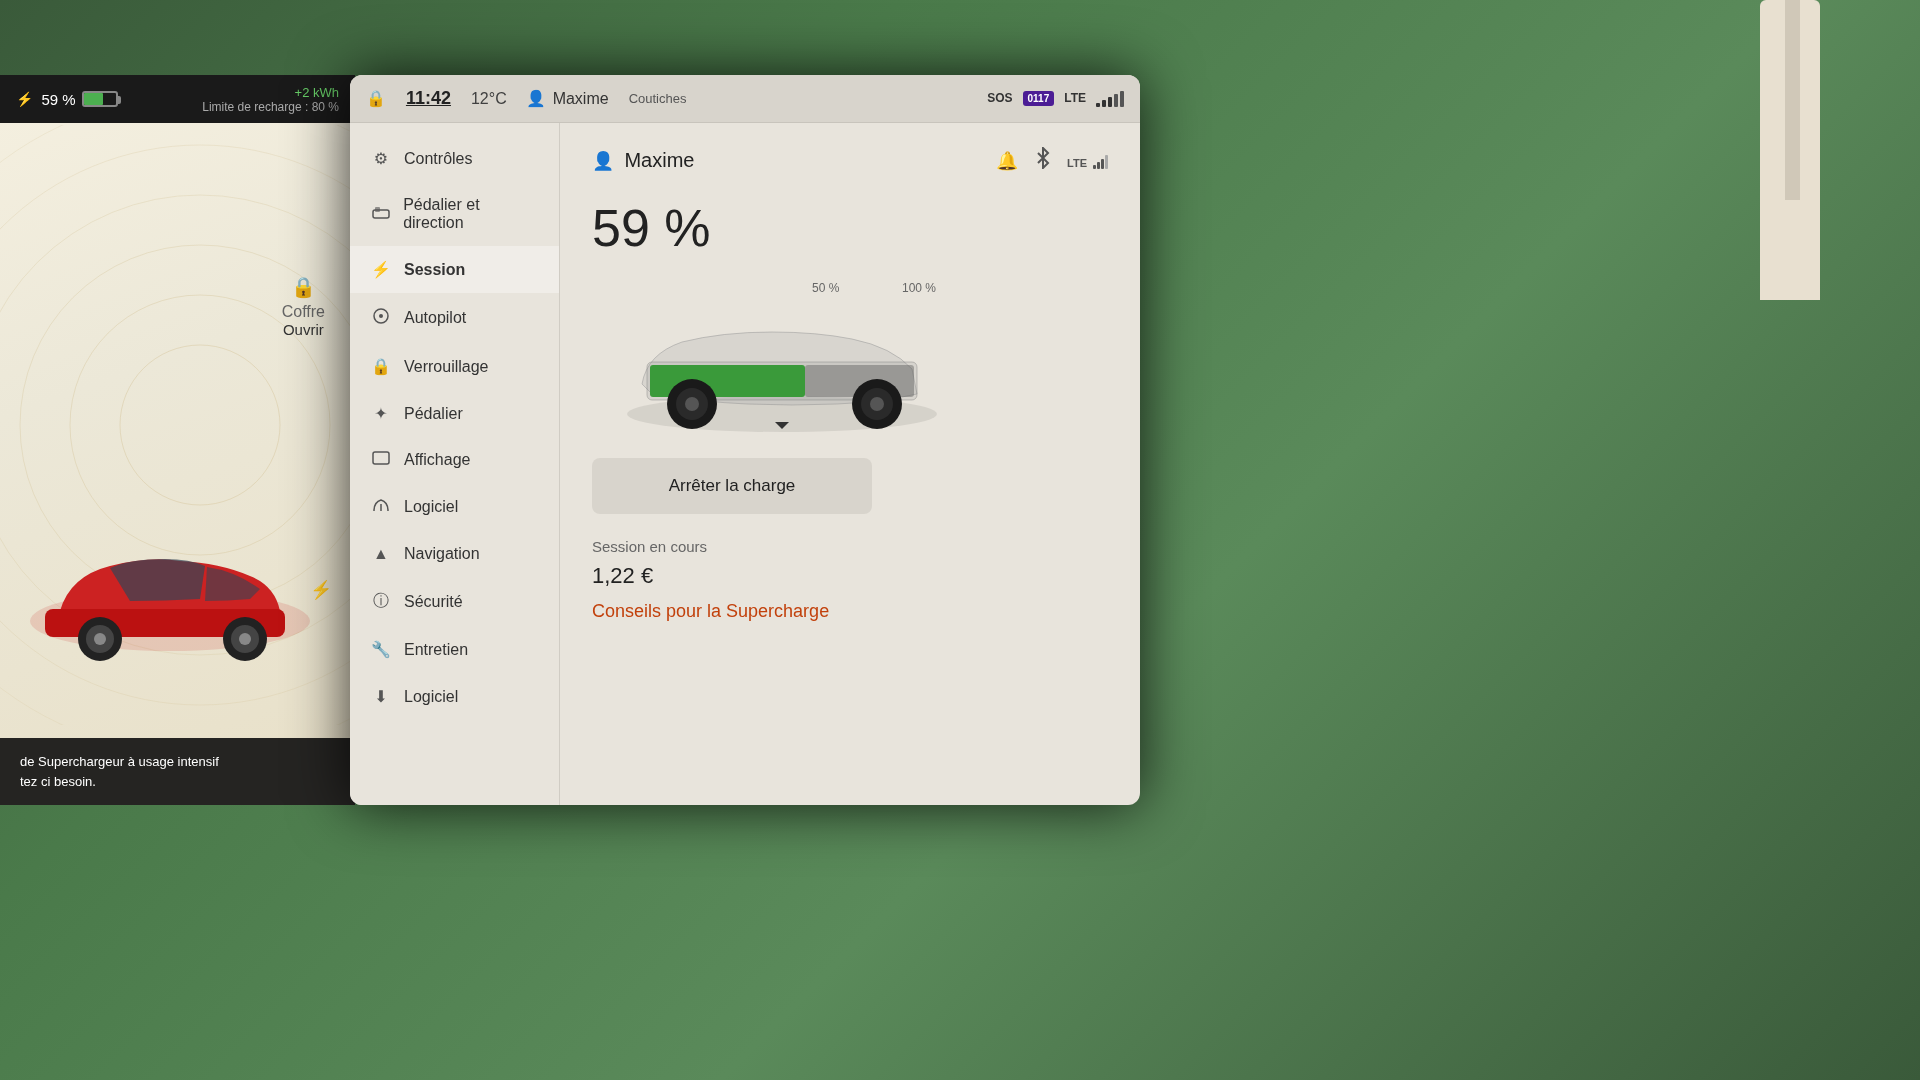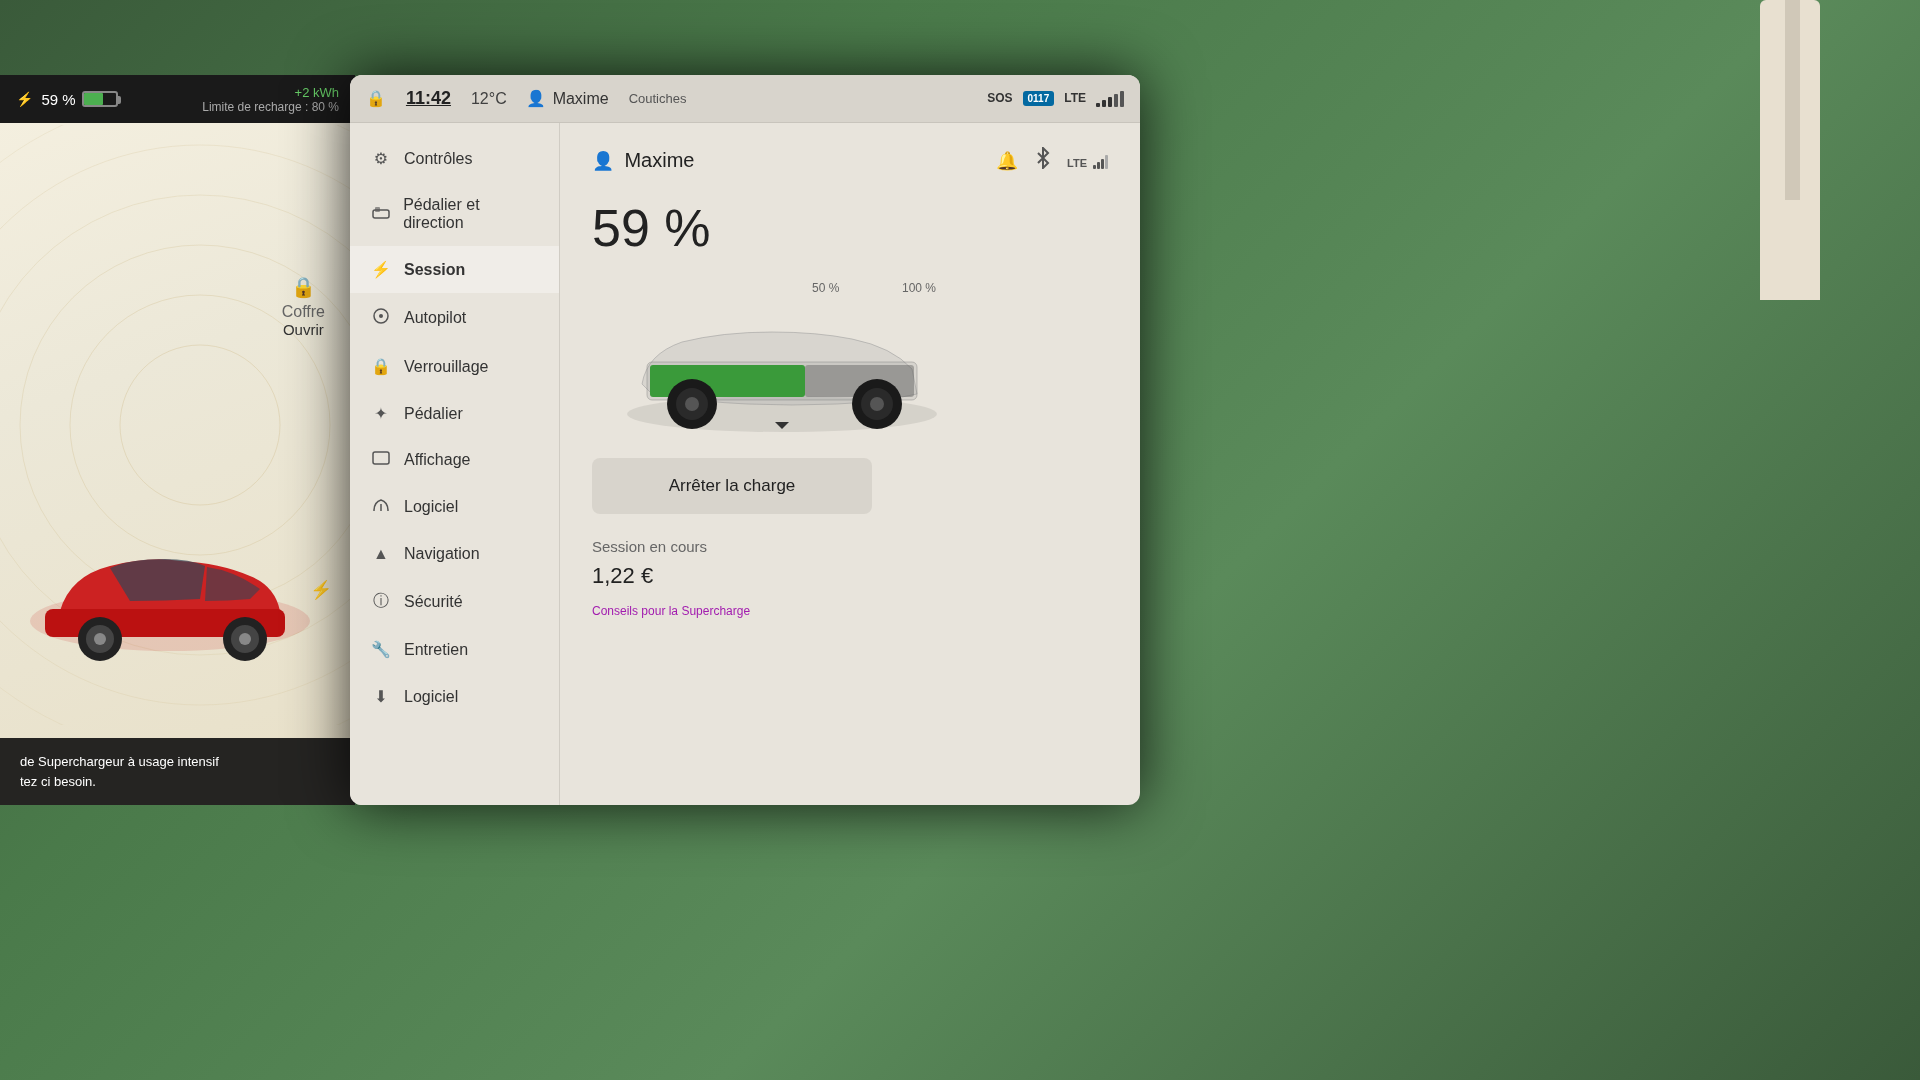--- a/index.html
+++ b/index.html
@@ -70,21 +70,21 @@
       color: #555;
     }
     .status-right {
       display: flex;
       align-items: flex-start;
       gap: 10px;
       font-size: 13px;
       color: #333;
     }
     .sos-badge {
-      background: #0369a1;
+      background: #4c1d95;
       color: white;
       font-size: 10px;
       font-weight: bold;
       padding: 2px 5px;
       border-radius: 3px;
     }
 
     
     .main-content {
       display: flex;
@@ -188,22 +188,22 @@
       color: #666;
       margin-bottom: 8px;
     }
     .session-cost {
       font-size: 22px;
       font-weight: 500;
       color: #222;
       margin-bottom: 12px;
     }
     .supercharge-link {
-      color: #a21caf;
-      font-size: 12px;
+      color: #c2410c;
+      font-size: 18px;
       text-decoration: none;
       cursor: pointer;
     }
 
     
     .left-panel {
       position: absolute;
       top: 75px;
       left: 0;
       width: 355px;

